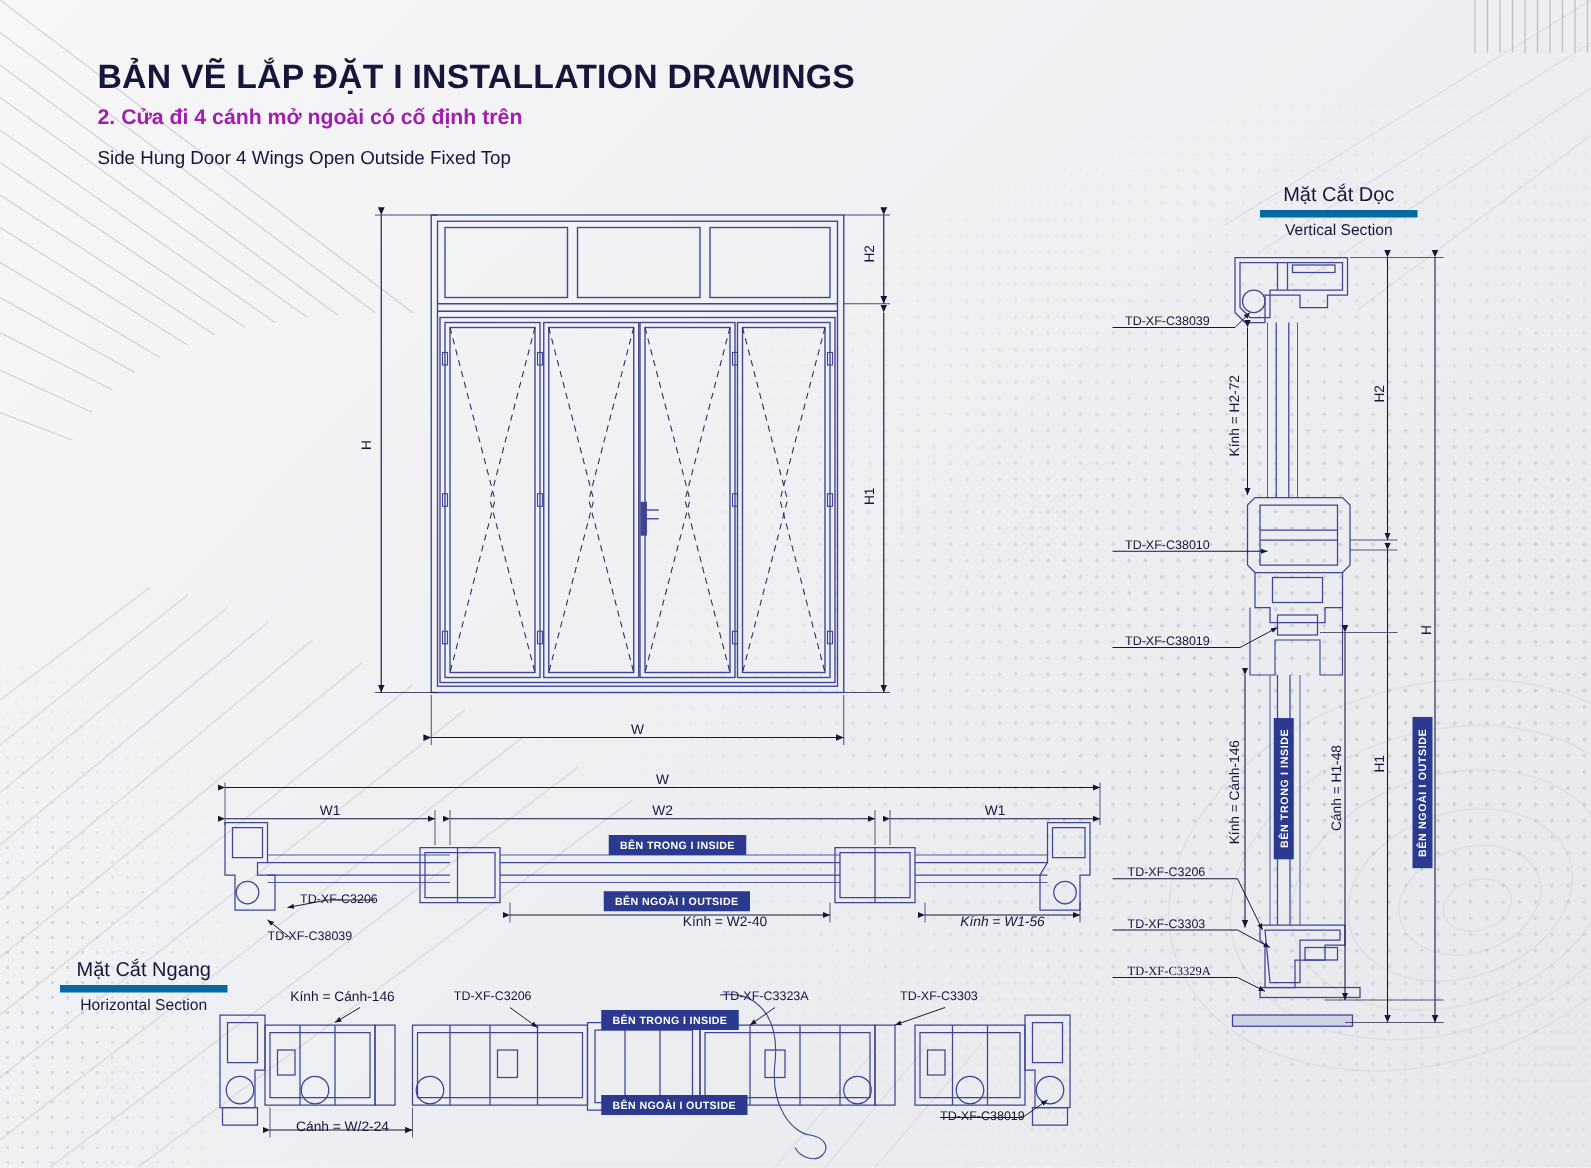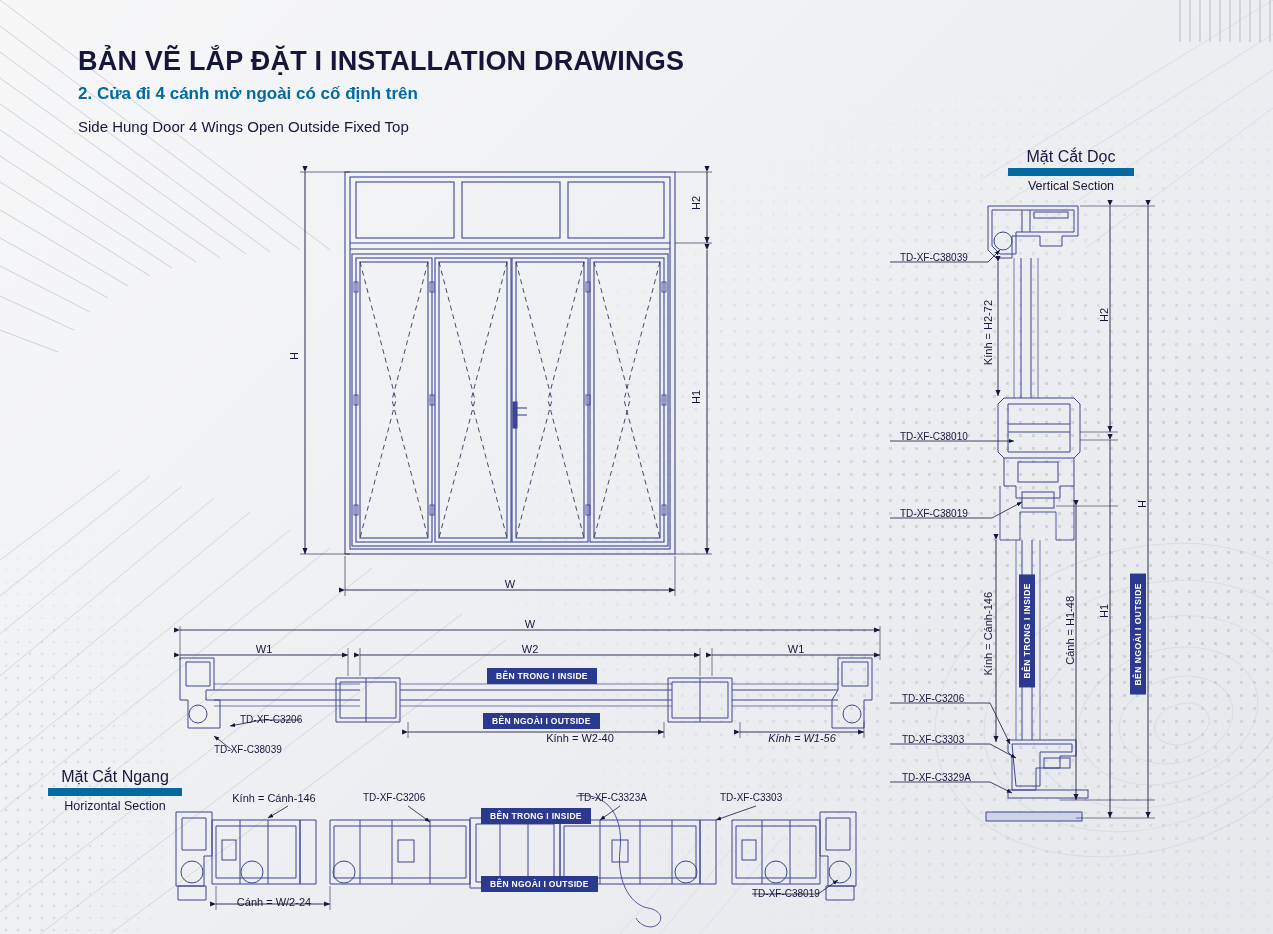--- a/index.html
+++ b/index.html
@@ -20,26 +20,26 @@
   .bg-dots2{position:absolute;left:0;top:0;width:300px;height:934px;
     background-image:radial-gradient(circle, rgba(165,170,180,.35) 1.5px, rgba(0,0,0,0) 1.6px);
     background-size:12px 12px;
     -webkit-mask-image:radial-gradient(ellipse 85% 45% at 6% 86%, #000 10%, rgba(0,0,0,0) 72%);
     mask-image:radial-gradient(ellipse 85% 45% at 6% 86%, #000 10%, rgba(0,0,0,0) 72%);}
   .bg-rays{position:absolute;inset:0;}
   .bg-rays svg{display:block;}
 
   
   .title-main{position:absolute;left:78px;top:46px;font-size:27px;font-weight:bold;letter-spacing:.2px;color:#16163a;}
-  .title-sub{position:absolute;left:78px;top:84px;font-size:17px;font-weight:bold;color:#0369a1;}
+  .title-sub{position:absolute;left:78px;top:84px;font-size:17px;font-weight:bold;color:#a21caf;}
   .title-en{position:absolute;left:78px;top:118px;font-size:15px;color:#16163a;}
 
   .sec-label{position:absolute;text-align:center;margin-top:28px;}
   .sec-label .vn{font-size:16px;color:#16163a;}
-  .sec-label .en{font-size:12.5px;color:#16163a;padding-top:3px;margin-top:2px;border-top:8px solid #0369a1;display:block;}
+  .sec-label .en{font-size:12.5px;color:#16163a;padding-top:3px;margin-top:2px;border-top:6px solid #0369a1;display:block;}
 
   .v-sec{left:1008px;top:120px;width:126px;}
   .h-sec{left:48px;top:740px;width:134px;}
 
   
   .draw{position:absolute;left:0;top:0;width:1273px;height:934px;}
   .draw svg{position:absolute;left:0;top:0;}
 
   
   .tag{position:absolute;font-size:10px;color:#16163a;white-space:nowrap;}
@@ -418,21 +418,21 @@
 <div class="dim vert" style="left:288px;top:352px;">H</div>
 <div class="dim vert" style="left:690px;top:196px;">H2</div>
 <div class="dim vert" style="left:690px;top:390px;">H1</div>
 <div class="dim c" style="left:510px;top:578px;">W</div>
 
 <div class="tag" style="left:900px;top:252px;">TD-XF-C38039</div>
 <div class="tag" style="left:900px;top:431px;">TD-XF-C38010</div>
 <div class="tag" style="left:900px;top:508px;">TD-XF-C38019</div>
 <div class="tag" style="left:902px;top:693px;">TD-XF-C3206</div>
 <div class="tag" style="left:902px;top:734px;">TD-XF-C3303</div>
-<div class="tag" style="left:902px;top:772px;">TD-XF-C3329A</div>
+<div class="tag" style="left:902px;top:772px;font-family:Liberation Serif, serif;">TD-XF-C3329A</div>
 
 <div class="dim vert" style="left:982px;top:300px;">Kính = H2-72</div>
 <div class="dim vert" style="left:1098px;top:308px;">H2</div>
 <div class="dim vert" style="left:1136px;top:500px;">H</div>
 <div class="dim vert" style="left:1098px;top:604px;">H1</div>
 <div class="dim vert" style="left:1064px;top:596px;">Cánh = H1-48</div>
 <div class="dim vert" style="left:982px;top:592px;">Kính = Cánh-146</div>
 
 <div class="badge v" style="left:1019px;top:574px;">BÊN TRONG  I  INSIDE</div>
 <div class="badge v" style="left:1130px;top:574px;">BÊN NGOÀI  I  OUTSIDE</div>

